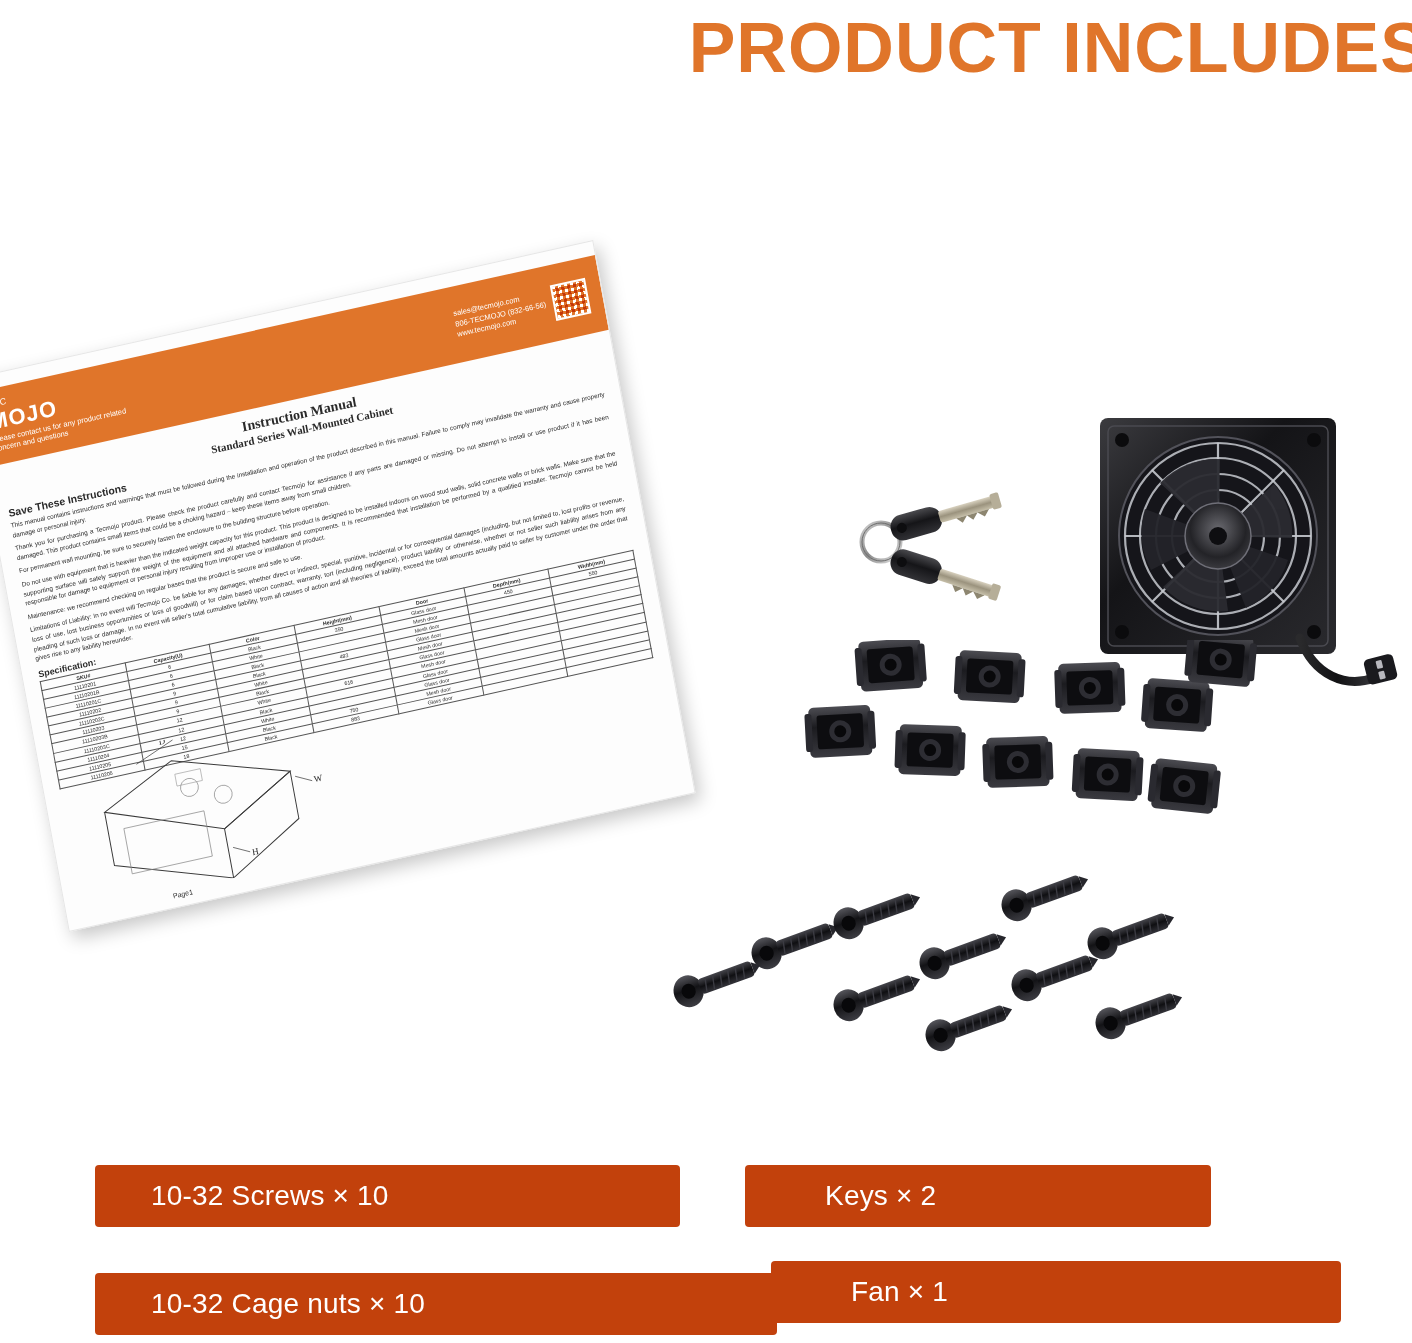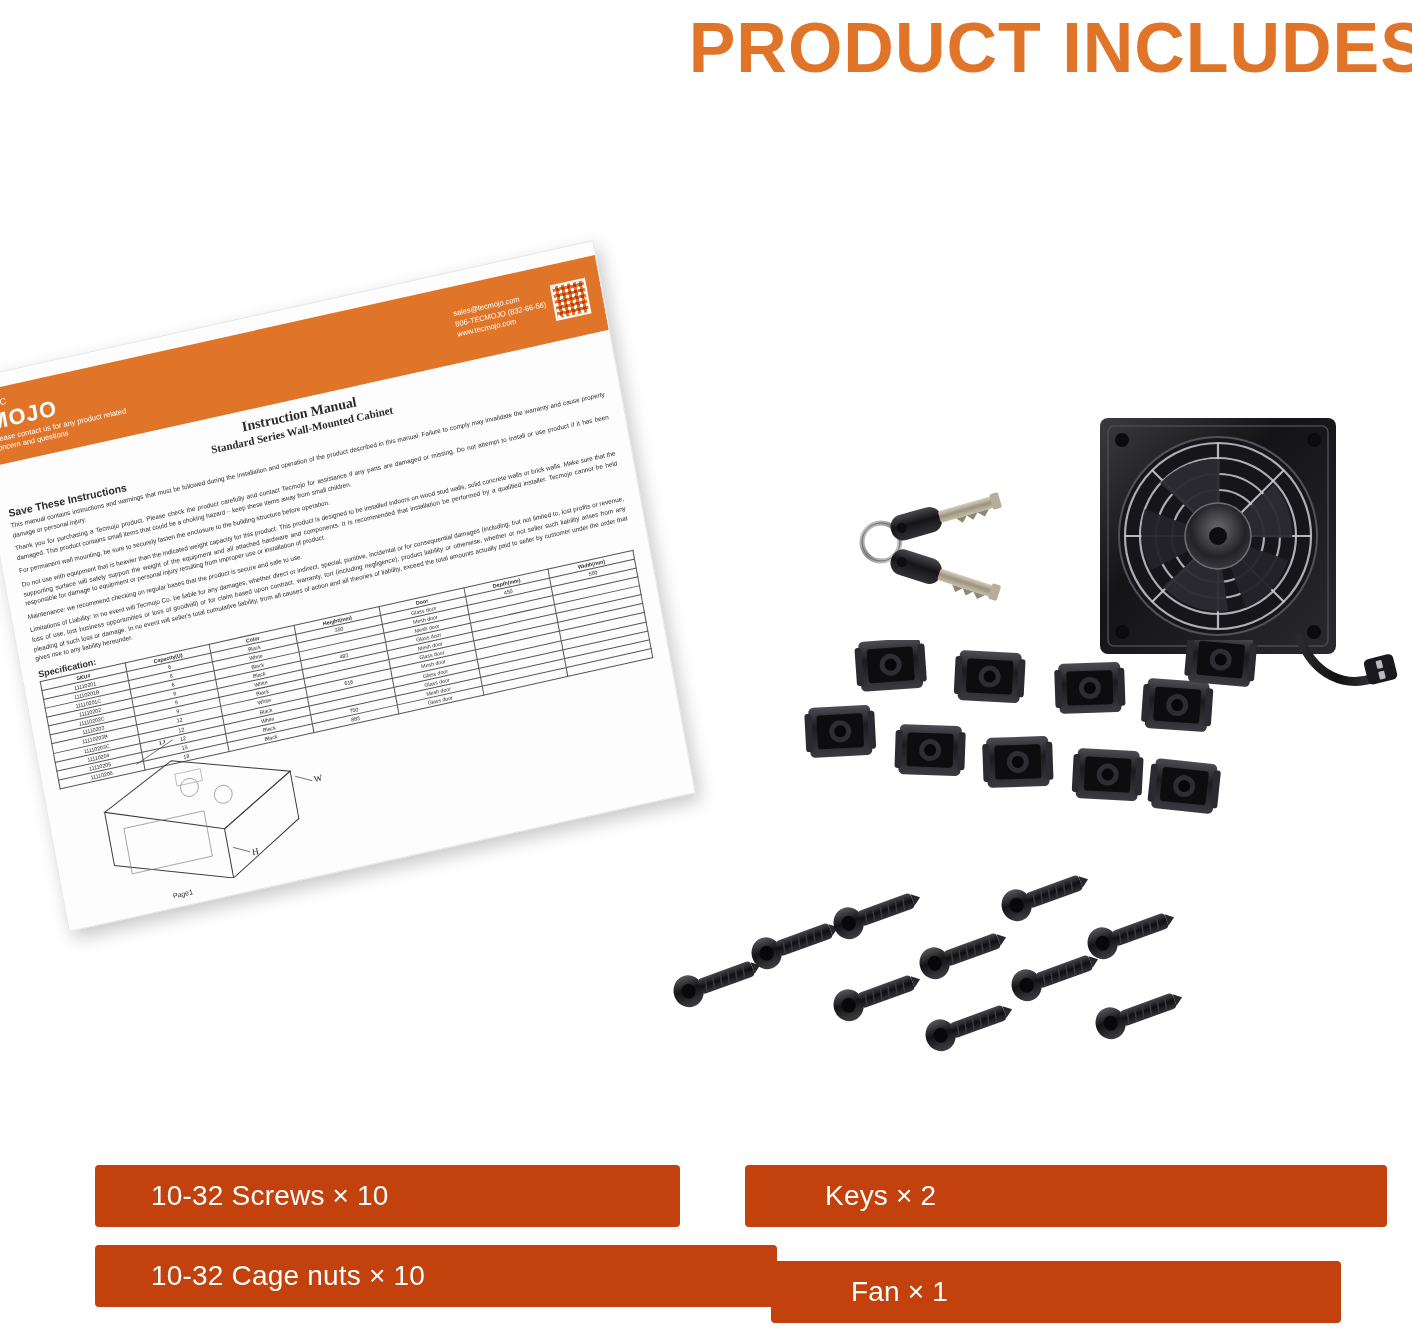--- a/index.html
+++ b/index.html
@@ -242,22 +242,22 @@
     display: flex;
     align-items: center;
     height: 62px;
     box-sizing: border-box;
     padding-left: 56px;
     font-size: 28px;
     letter-spacing: 0.2px;
     white-space: nowrap;
   }
   .chip.c1 { left: 95px;  top: 10px;  width: 585px; }
-  .chip.c2 { left: 95px;  top: 90px; width: 682px; }
-  .chip.c3 { left: 745px; top: 10px;  width: 642px; padding-left: 80px; }
+  .chip.c2 { left: 95px;  top: 118px; width: 682px; }
+  .chip.c3 { left: 745px; top: 10px;  width: 466px; padding-left: 80px; }
   .chip.c4 { left: 745px; top: 106px; width: 570px; padding-left: 80px; margin-left: 26px; }
 </style>
 </head>
 <body>
 
 <div class="header">
   <div class="header-title">PRODUCT INCLUDES</div>
 </div>
 
 <div class="stage">

